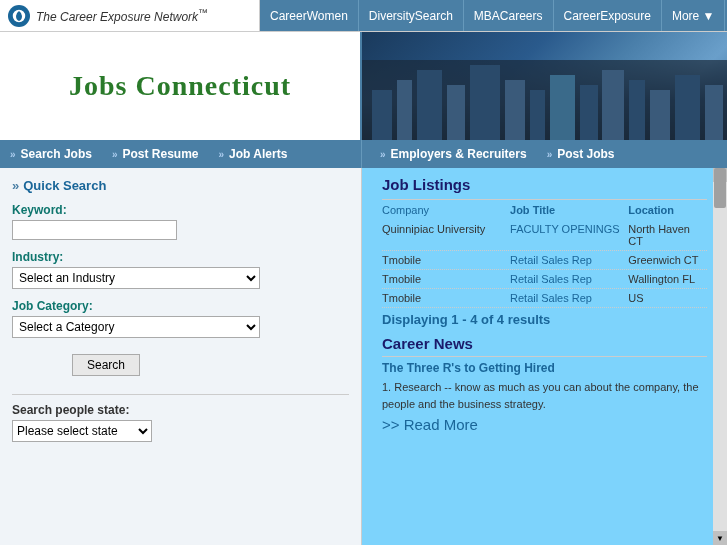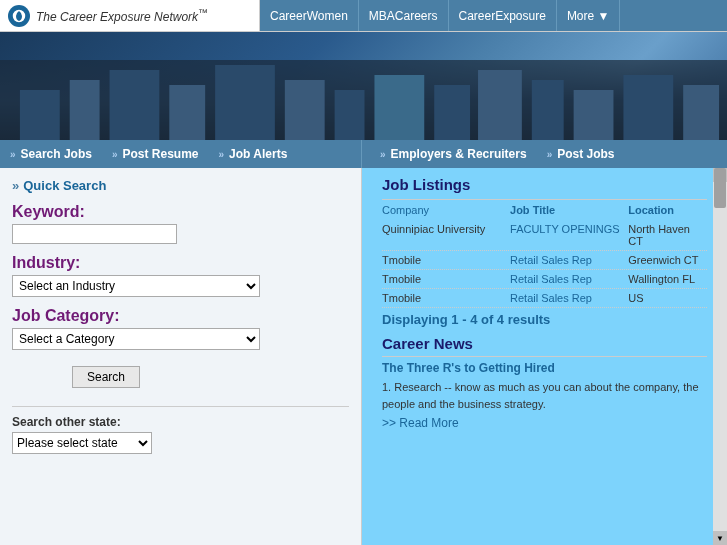--- a/index.html
+++ b/index.html
@@ -27,21 +27,21 @@
     .sub-nav-item { color: #fff; font-size: 12px; font-weight: bold; padding: 0 10px; display: flex; align-items: center; gap: 3px; cursor: pointer; }
     .chevron-dbl { color: #aaccee; font-size: 10px; margin-right: 2px; }
 
     
     #main { display: flex; height: 377px; }
 
     
     #left-panel { width: 362px; background: #f0f4f8; border-right: 1px solid #ccc; padding: 10px 12px; overflow-y: auto; }
     #quick-search-title { color: #1a6699; font-size: 13px; font-weight: bold; margin-bottom: 10px; display: flex; align-items: center; gap: 4px; }
     .form-group { margin-bottom: 10px; }
-    .form-label { font-size: 16px; color: #701a75; font-weight: bold; margin-bottom: 3px; display: block; }
+    .form-label { font-size: 12px; color: #0f766e; font-weight: bold; margin-bottom: 3px; display: block; }
     .keyword-input { width: 165px; height: 20px; border: 1px solid #aaa; padding: 2px 4px; font-size: 12px; }
     .select-box { width: 248px; height: 22px; border: 1px solid #aaa; font-size: 12px; background: #fff; padding: 0 2px; cursor: pointer; }
     #search-button { background: #e8e8e8; border: 1px solid #aaa; padding: 3px 14px; font-size: 12px; cursor: pointer; margin: 6px 0 10px 60px; }
     .divider-line { border: none; border-top: 1px solid #ccc; margin: 8px 0; }
     #other-state-label { font-size: 12px; color: #333; font-weight: bold; margin-bottom: 3px; display: block; }
     .state-select { width: 140px; height: 22px; border: 1px solid #aaa; font-size: 12px; background: #fff; cursor: pointer; }
 
     
     #right-panel { flex: 1; background: #7dd3fc; padding: 8px 20px; overflow-y: auto; position: relative; }
     #scrollbar { position: absolute; right: 0; top: 0; width: 14px; height: 100%; background: #e0e0e0; }
@@ -56,46 +56,50 @@
     .col-title { color: #1a6699; font-size: 11px; font-weight: bold; width: 120px; }
     .col-location { color: #1a6699; font-size: 11px; font-weight: bold; width: 80px; }
     .job-row { display: flex; border-bottom: 1px dotted #ccc; padding: 3px 0; }
     .job-company { font-size: 11px; color: #333; width: 130px; }
     .job-title { font-size: 11px; color: #1a6699; width: 120px; cursor: pointer; }
     .job-location { font-size: 11px; color: #333; width: 80px; }
     .displaying-text { font-size: 13px; color: #1a6699; font-weight: bold; margin: 4px 0; }
     #career-news-title { font-size: 15px; color: #1a1a6a; font-weight: bold; margin: 8px 0 4px; }
     #news-article-title { font-size: 12px; color: #1a6699; font-weight: bold; margin-bottom: 4px; }
     #news-article-body { font-size: 11px; color: #333; line-height: 1.5; }
-    #read-more { font-size: 12px; color: #1a6699; cursor: pointer; display: flex; align-items: center; gap: 2px; margin-top: 4px; }
+    #read-more { font-size: 15px; color: #1a6699; cursor: pointer; display: flex; align-items: center; gap: 2px; margin-top: 4px; }
   </style>
 </head>
 <body>
 
 <div id="header">
   <div id="logo-area">
     <div id="logo-icon">
       <svg width="16" height="16" viewBox="0 0 16 16">
           <circle cx="8" cy="8" r="7" fill="#fff" stroke="#1a6699" stroke-width="1.5"></circle>
           <path d="M8 3 Q11 5 11 8 Q11 12 8 13 Q5 12 5 8 Q5 5 8 3Z" fill="#1a6699"></path>
         </svg>
     </div>
     <span id="logo-text">
       <em>The Career Exposure Network</em><sup>™</sup>
     </span>
   </div>
   <div id="nav-tabs">
     <div class="nav-tab">CareerWomen</div>
+    <div class="nav-tab">DiversitySearch</div>
     <div class="nav-tab">MBACareers</div>
     <div class="nav-tab">CareerExposure</div>
     <div class="nav-tab">More ▼</div>
   </div>
 </div>
 
 <div id="hero">
+  <div id="hero-left">
+    <span id="hero-title">Jobs Connecticut</span>
+  </div>
   <div id="hero-right">
     <div id="hero-city"></div>
 
     <svg style="position:absolute;bottom:0;left:0;width:100%;height:80px" viewBox="0 0 365 80" preserveAspectRatio="none">
       <rect x="0" y="0" width="365" height="80" fill="#1a2a3a" opacity="0.7"></rect>
       <rect x="10" y="30" width="20" height="50" fill="#2a4a6a"></rect>
       <rect x="35" y="20" width="15" height="60" fill="#3a5a7a"></rect>
       <rect x="55" y="10" width="25" height="70" fill="#2a4a6a"></rect>
       <rect x="85" y="25" width="18" height="55" fill="#3a5a7a"></rect>
       <rect x="108" y="5" width="30" height="75" fill="#2a4a6a"></rect>
@@ -165,21 +169,21 @@
         <select class="select-box">
           <option>Select a Category</option>
         </select>
       </div>
 
       <button id="search-button">Search</button>
 
       <hr class="divider-line">
 
       <div class="form-group">
-        <label class="form-label" id="other-state-label">Search other state:</label>
+        <label class="form-label" id="other-state-label">Search people state:</label>
         <select class="state-select">
           <option>Please select state</option>
         </select>
       </div>
     </div>
   </div>
 
   <div id="right-panel">
 
     <div id="job-listings">

